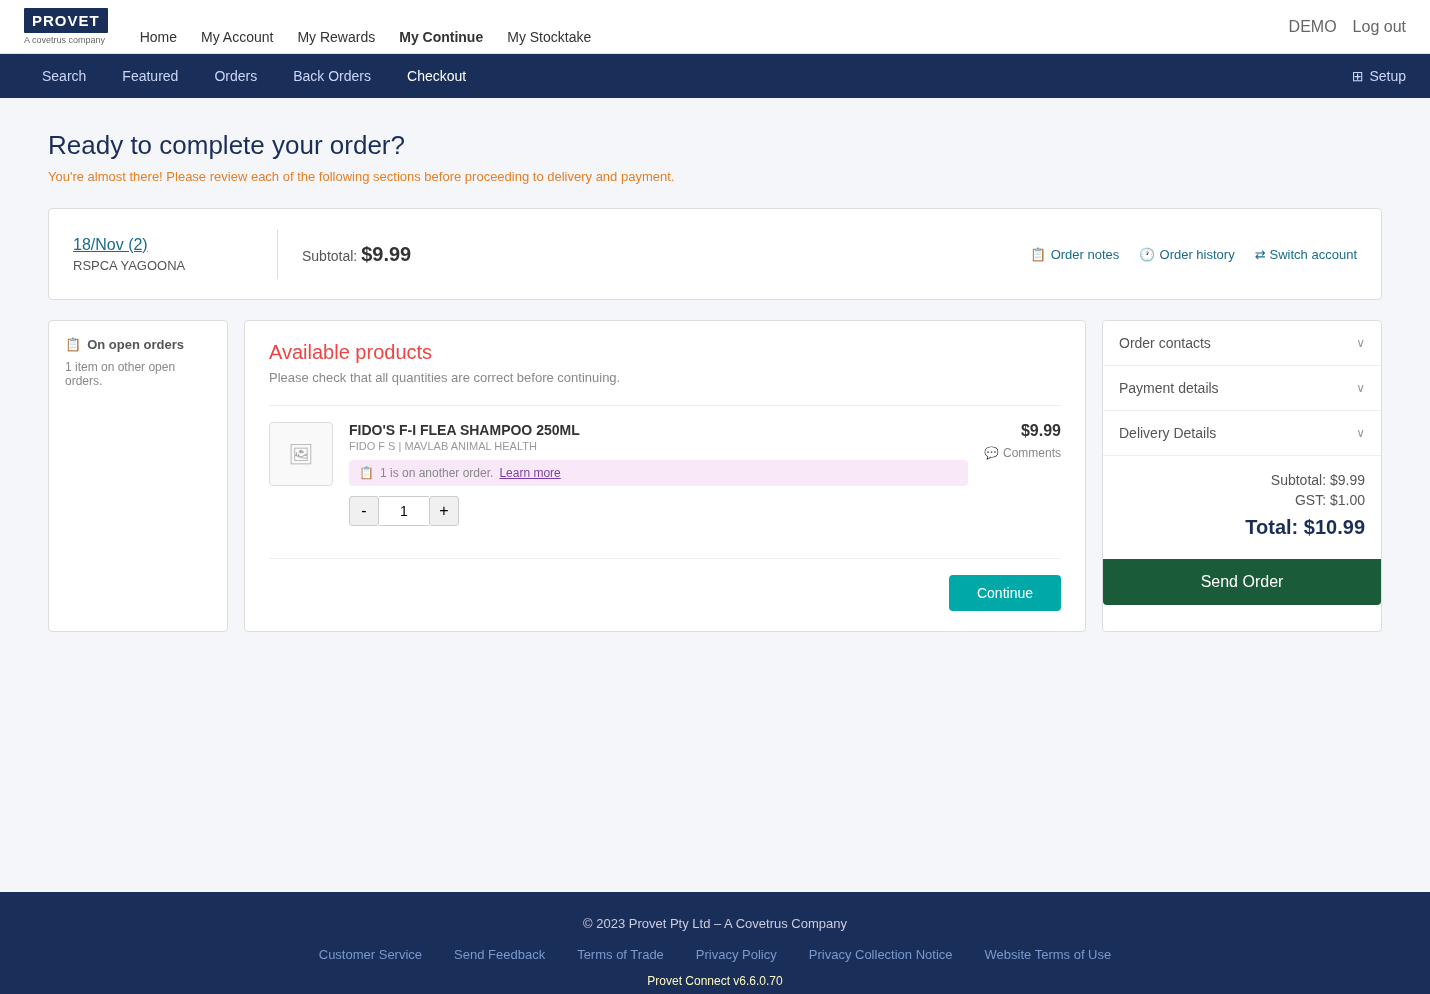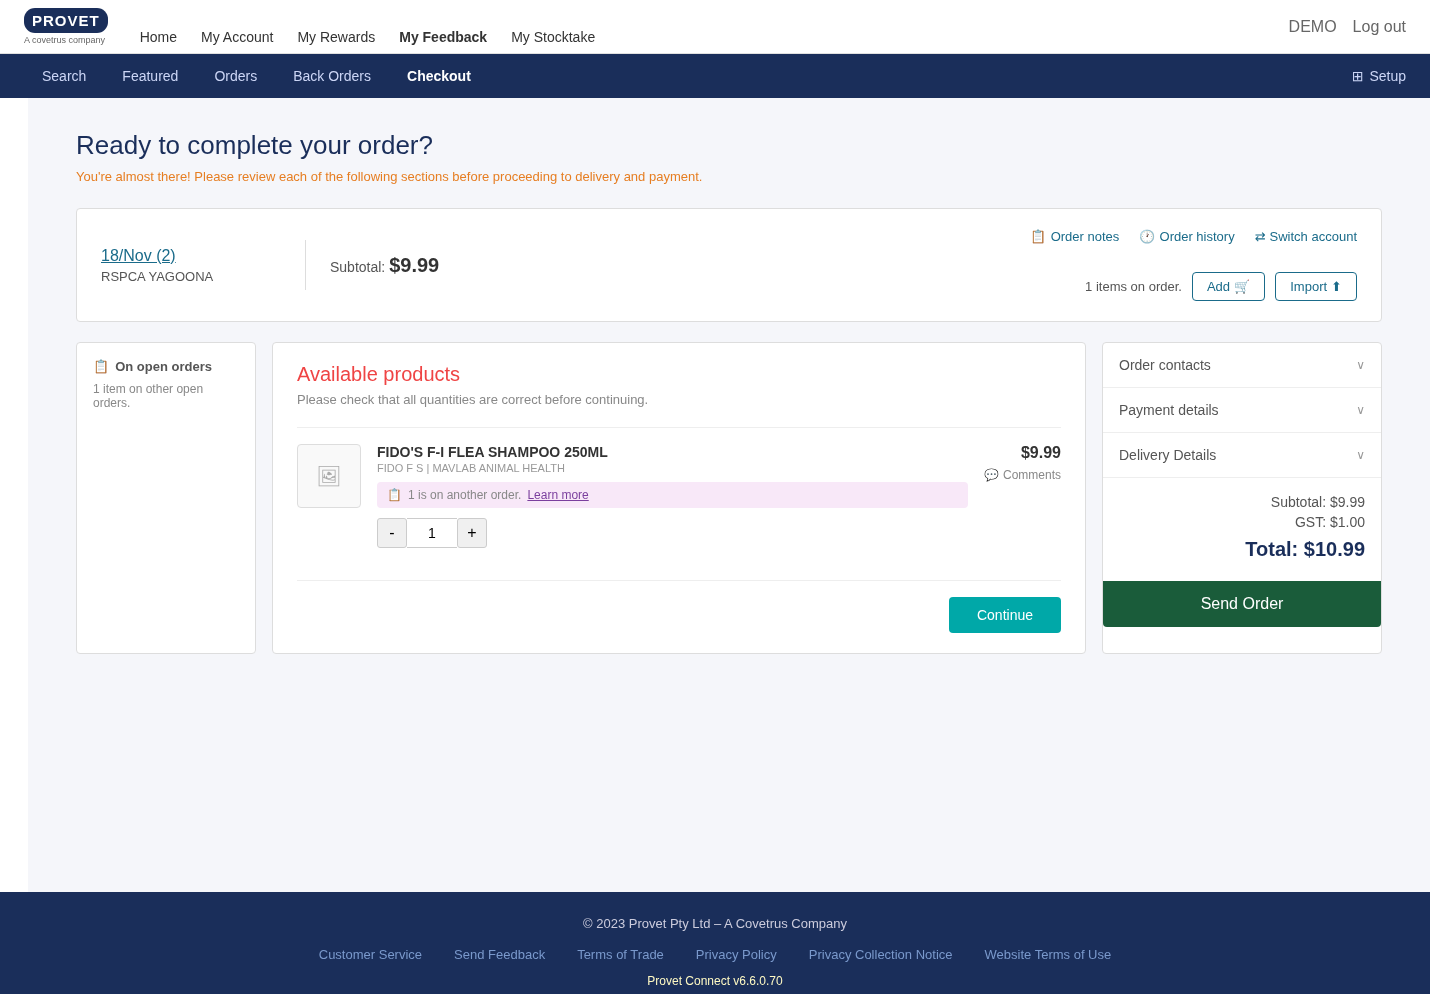--- a/index.html
+++ b/index.html
@@ -17,21 +17,21 @@
       display: flex;
       align-items: center;
       margin-right: 32px;
     }
     .logo-box {
       background: #1a2e5a;
       color: #fff;
       font-weight: bold;
       font-size: 15px;
       padding: 4px 8px;
-      border-radius: 11px;
+      border-radius: 1px;
       letter-spacing: 1px;
     }
     .logo-sub {
       font-size: 9px;
       color: #666;
       margin-top: 2px;
       display: block;
     }
     .logo-wrapper {
       display: flex;
@@ -72,37 +72,36 @@
     }
     .sub-nav-links a {
       text-decoration: none;
       color: #ccd6f6;
       padding: 14px 18px;
       font-size: 14px;
       display: block;
     }
     .sub-nav-links a.active {
       color: #fff;
-      font-weight: bold;
+      font-weight: normal;
     }
     .sub-nav-right {
       display: flex;
       align-items: center;
       gap: 6px;
       color: #ccd6f6;
       font-size: 14px;
       padding: 14px 0;
     }
 
     
     .main-content {
       padding: 32px 48px;
       background: #f5f6fa;
       min-height: calc(100vh - 200px);
-      margin-left: 28px;
     }
     .page-title {
       font-size: 26px;
       font-weight: 400;
       color: #1a2e5a;
       margin-bottom: 8px;
     }
     .page-subtitle {
       font-size: 13px;
       color: #555;
@@ -449,21 +448,21 @@
   <div class="logo-area">
     <div class="logo-wrapper">
       <div class="logo-box">PROVET</div>
       <span class="logo-sub">A covetrus company</span>
     </div>
   </div>
   <div class="top-nav-links">
     <a href="#">Home</a>
     <a href="#">My Account</a>
     <a href="#">My Rewards</a>
-    <a href="#" style="font-weight:bold;">My Feedback</a>
+    <a href="#" style="font-weight:bold;">My Continue</a>
     <a href="#">My Stocktake</a>
   </div>
   <div class="top-nav-right">
     <a href="#">DEMO</a>
     <a href="#">Log out</a>
   </div>
 </nav>
 
 <nav class="sub-nav">
   <div class="sub-nav-links">
@@ -504,31 +503,20 @@
             <span>Order notes</span>
           </a>
           <a href="#" class="order-action-link">
             <span>🕐</span>
             <span>Order history</span>
           </a>
           <a href="#" class="order-action-link">
             <span>⇄</span>
             <span>Switch account</span>
           </a>
-        </div>
-        <div class="order-buttons">
-          <span class="items-on-order">1 items on order.</span>
-          <button class="btn-outline">
-            <span>Add</span>
-            <span>🛒</span>
-          </button>
-          <button class="btn-outline">
-            <span>Import</span>
-            <span>⬆</span>
-          </button>
         </div>
       </div>
     </div>
   </div>
 
   <div class="order-grid">
 
     <div class="open-orders-panel">
       <div class="open-orders-title">
         <span>📋</span>

